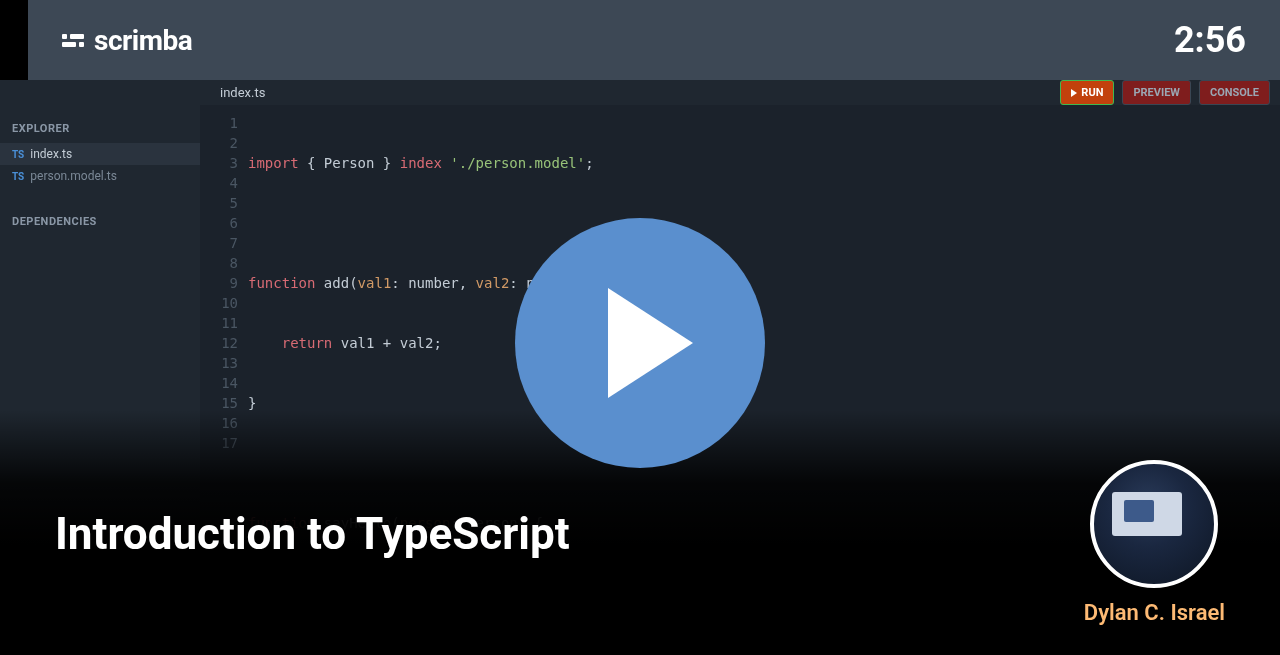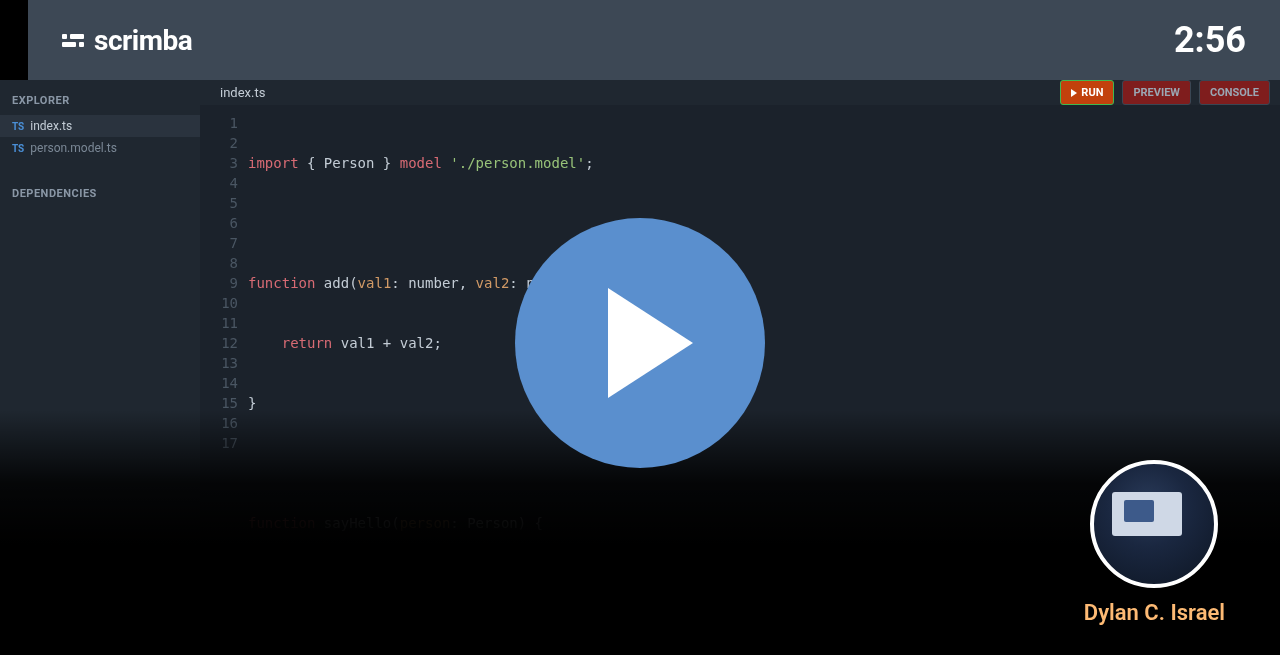--- a/index.html
+++ b/index.html
@@ -29,20 +29,21 @@
     background: #1f2730;
     color: #8a97a6;
     font-size: 12px;
   }
   .sidebar-heading {
     padding: 14px 12px 8px;
     font-size: 11px;
     font-weight: 700;
     letter-spacing: 0.5px;
     color: #8a97a6;
+    margin-top: 28px;
   }
   .file-item {
     display: flex;
     align-items: center;
     gap: 6px;
     padding: 4px 12px;
     font-size: 12px;
     cursor: pointer;
   }
   .file-item.active { background: #2a333e; color: #d0d7de; }
@@ -247,21 +248,21 @@
           <div>10</div>
           <div>11</div>
           <div>12</div>
           <div>13</div>
           <div>14</div>
           <div>15</div>
           <div>16</div>
           <div>17</div>
         </div>
       <div class="code">
-        <div><span class="tok-kw">import</span><span> { Person } </span><span class="tok-kw">model</span><span class="tok-str"> './person.model'</span><span>;</span></div>
+        <div><span class="tok-kw">import</span><span> { Person } </span><span class="tok-kw">index</span><span class="tok-str"> './person.model'</span><span>;</span></div>
         <div></div>
         <div><span class="tok-kw">function</span><span> add(</span><span class="tok-param">val1</span><span>: number, </span><span class="tok-param">val2</span><span>: number) {</span></div>
         <div><span class="tok-kw">    return</span><span> val1 + val2;</span></div>
         <div><span>}</span></div>
         <div></div>
         <div><span class="tok-kw">function</span><span> sayHello(</span><span class="tok-param">person</span><span>: Person) {</span></div>
         <div><span class="tok-kw">    return</span><span class="tok-str"> `Say Hello to My Little Friend, </span><span class="tok-interp">${person.firstName}!</span><span class="tok-str">`</span></div>
         <div><span>}</span></div>
         
         
@@ -274,19 +275,20 @@
       </div>
     </div>
   </div>
 
   <div class="shade"></div>
 
   <div class="play-btn">
     <div class="tri"></div>
   </div>
 
+  <div class="title">Introduction to TypeScript</div>
 
   <div class="author">
     <div class="avatar"></div>
     <div class="author-name">Dylan C. Israel</div>
   </div>
 
 </div>
 
 </body></html>

